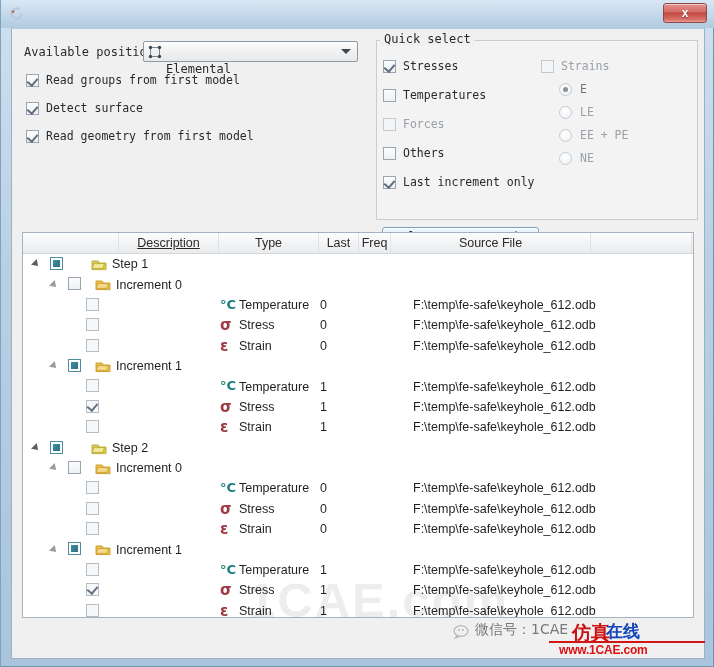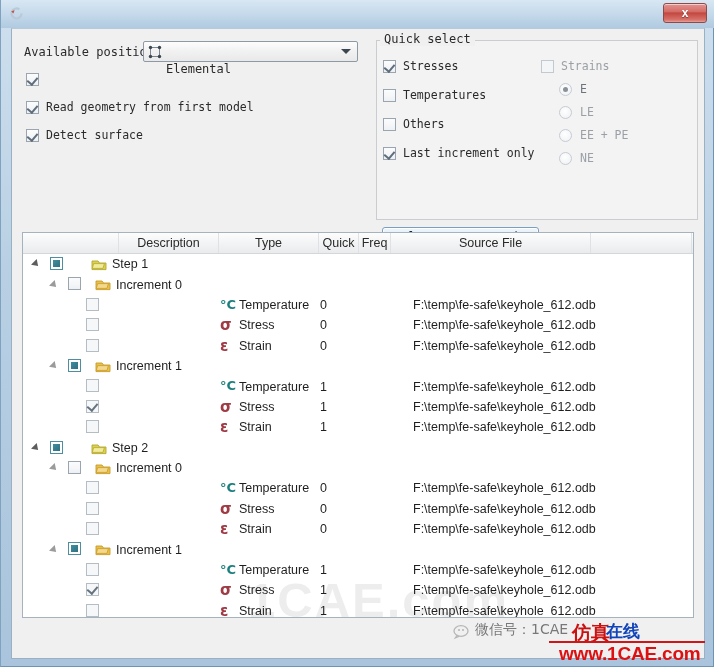--- a/index.html
+++ b/index.html
@@ -323,21 +323,21 @@
     font-family: "DejaVu Sans", sans-serif;
   }
   #wm-blue {
     position: absolute; left: 153px; top: 1px;
     font-size: 17px; font-weight: bold;
     color: #1144bb;
     font-family: "DejaVu Sans", sans-serif;
   }
   #wm-url {
     position: absolute; left: 106px; top: 24px;
-    font-size: 19px; font-weight: bold;
+    font-size: 12px; font-weight: bold;
     color: #dd1111;
     font-family: "Liberation Sans", sans-serif;
     letter-spacing: -0.2px;
   }
   #wm-chat-icon {
     position: absolute; left: 0px; top: 5px;
     width: 20px; height: 16px;
     opacity: 0.55;
   }
   #wm-underline {
@@ -380,41 +380,46 @@
             <circle cx="11.5" cy="11.5" r="1.7" fill="#3a4753"></circle>
           </svg>
         </span>
         <span class="combo-value mono">Elemental</span>
         <span class="combo-arrow"></span>
       </div>
 
       <div id="left-options">
         <label class="check-row">
           <span class="cb checked"></span>
+          <span class="lbl">Read groups from first model</span>
+        </label>
+        <label class="check-row">
+          <span class="cb checked"></span>
+          <span class="lbl">Detect surface</span>
         </label>
         <label class="check-row">
           <span class="cb checked"></span>
           <span class="lbl">Read geometry from first model</span>
         </label>
-        <label class="check-row">
-          <span class="cb checked"></span>
-          <span class="lbl">Detect surface</span>
-        </label>
       </div>
 
       <div id="quick-select">
         <div id="qs-col-left">
           <label class="check-row">
             <span class="cb checked"></span>
             <span class="lbl">Stresses</span>
           </label>
           <label class="check-row">
             <span class="cb"></span>
             <span class="lbl">Temperatures</span>
           </label>
+          <label class="check-row disabled">
+            <span class="cb dim"></span>
+            <span class="lbl">Forces</span>
+          </label>
           <label class="check-row">
             <span class="cb"></span>
             <span class="lbl">Others</span>
           </label>
           <label class="check-row">
             <span class="cb checked"></span>
             <span class="lbl">Last increment only</span>
           </label>
         </div>
 
@@ -446,28 +451,28 @@
       <div id="apply-button">
         <span class="lbl">Apply to Dataset List</span>
       </div>
     </div>
 
     <div id="tree-panel">
       <div id="tree-header">
           <div class="th" style="width: 96px;">
             <span></span>
           </div>
-          <div class="th" style="width: 100px;">
+          <div class="th" style="width: 100px; text-decoration: underline;">
             <span>Description</span>
           </div>
           <div class="th" style="width: 100px;">
             <span>Type</span>
           </div>
           <div class="th" style="width: 40px;">
-            <span>Quick</span>
+            <span>Last</span>
           </div>
           <div class="th" style="width: 32px; text-align: center;">
             <span>Freq</span>
           </div>
           <div class="th" style="width: 200px;">
             <span>Source File</span>
           </div>
           <div class="th" style="width: 101px;">
             <span></span>
           </div>

